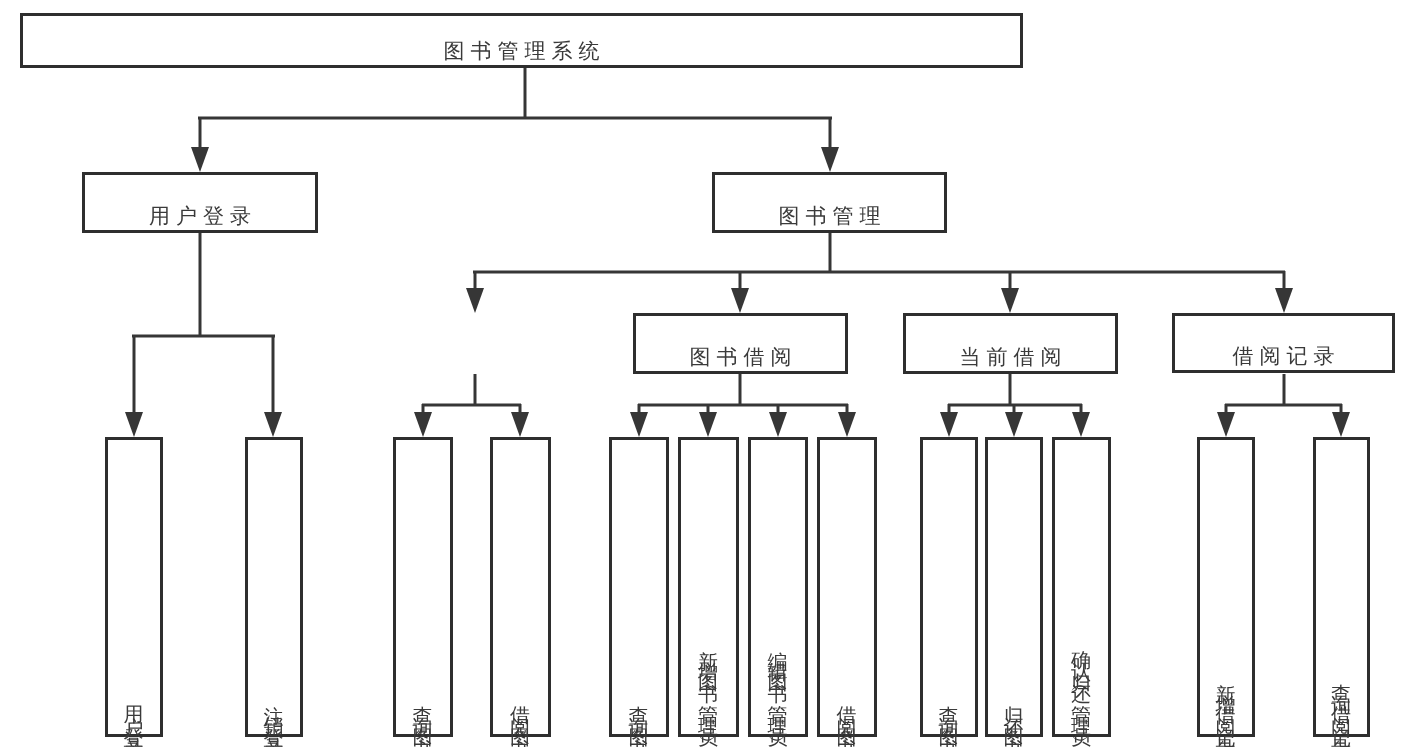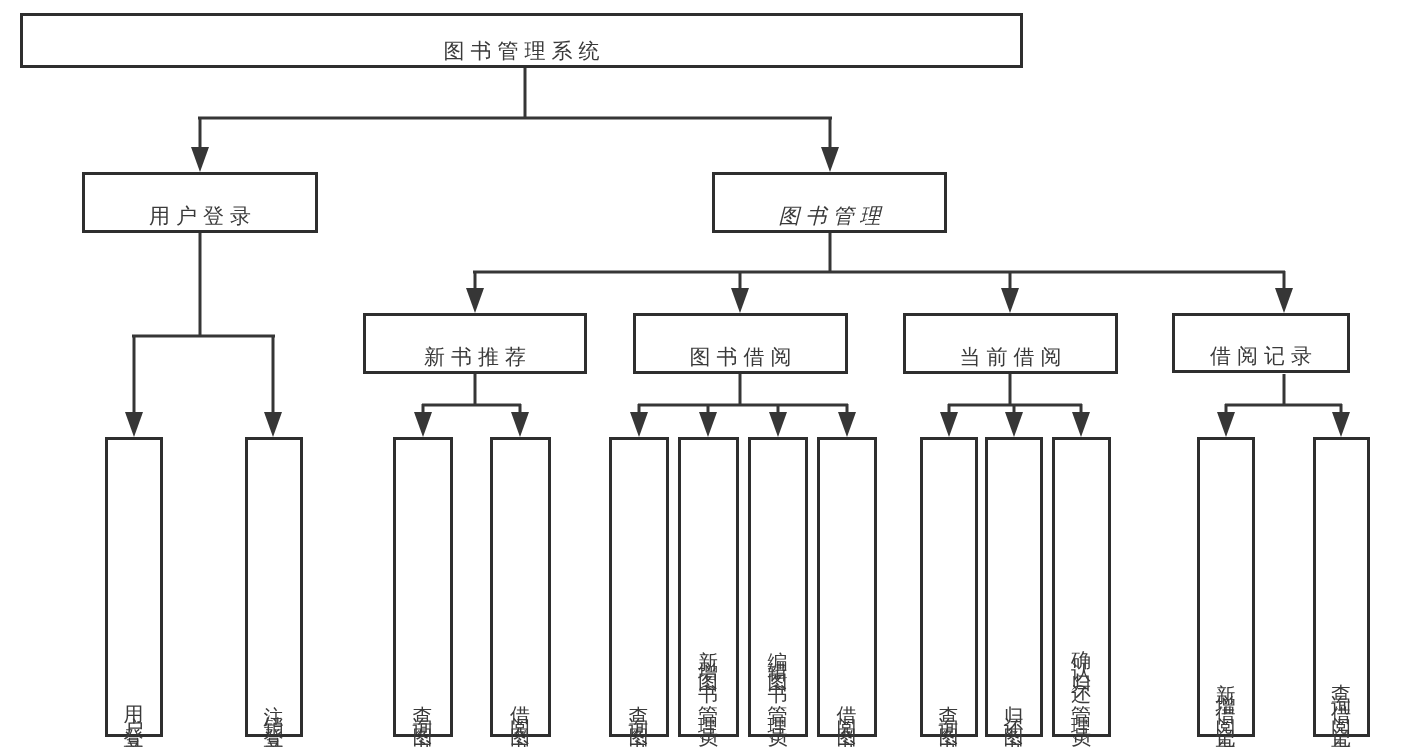--- a/index.html
+++ b/index.html
@@ -139,34 +139,31 @@
     </g>
   </svg>
 
   <div class="node hbox" style="left:20px; top:13px; width:1003px; height:55px;">
     <span>图书管理系统</span>
   </div>
 
   <div class="node hbox" style="left:82px; top:172px; width:236px; height:61px;">
     <span>用户登录</span>
   </div>
-  <div class="node hbox" style="left:712px; top:172px; width:235px; height:61px;font-style:italic;">
+  <div class="node hbox" style="left:712px; top:172px; width:235px; height:61px;">
     <span>图书管理</span>
   </div>
 
-  <div class="node hbox" style="left:363px; top:313px; width:224px; height:61px;">
-    <span>新书推荐</span>
-  </div>
   <div class="node hbox" style="left:633px; top:313px; width:215px; height:61px;">
     <span>图书借阅</span>
   </div>
   <div class="node hbox" style="left:903px; top:313px; width:215px; height:61px;">
     <span>当前借阅</span>
   </div>
-  <div class="node hbox" style="left:1172px; top:313px; width:178px; height:60px;">
+  <div class="node hbox" style="left:1172px; top:313px; width:223px; height:60px;">
     <span>借阅记录</span>
   </div>
 
   <div class="node vbox" style="left:105px; top:437px; width:58px; height:300px;">
     <span>用户登录</span>
   </div>
   <div class="node vbox" style="left:245px; top:437px; width:58px; height:300px;">
     <span>注销登录</span>
   </div>
 

